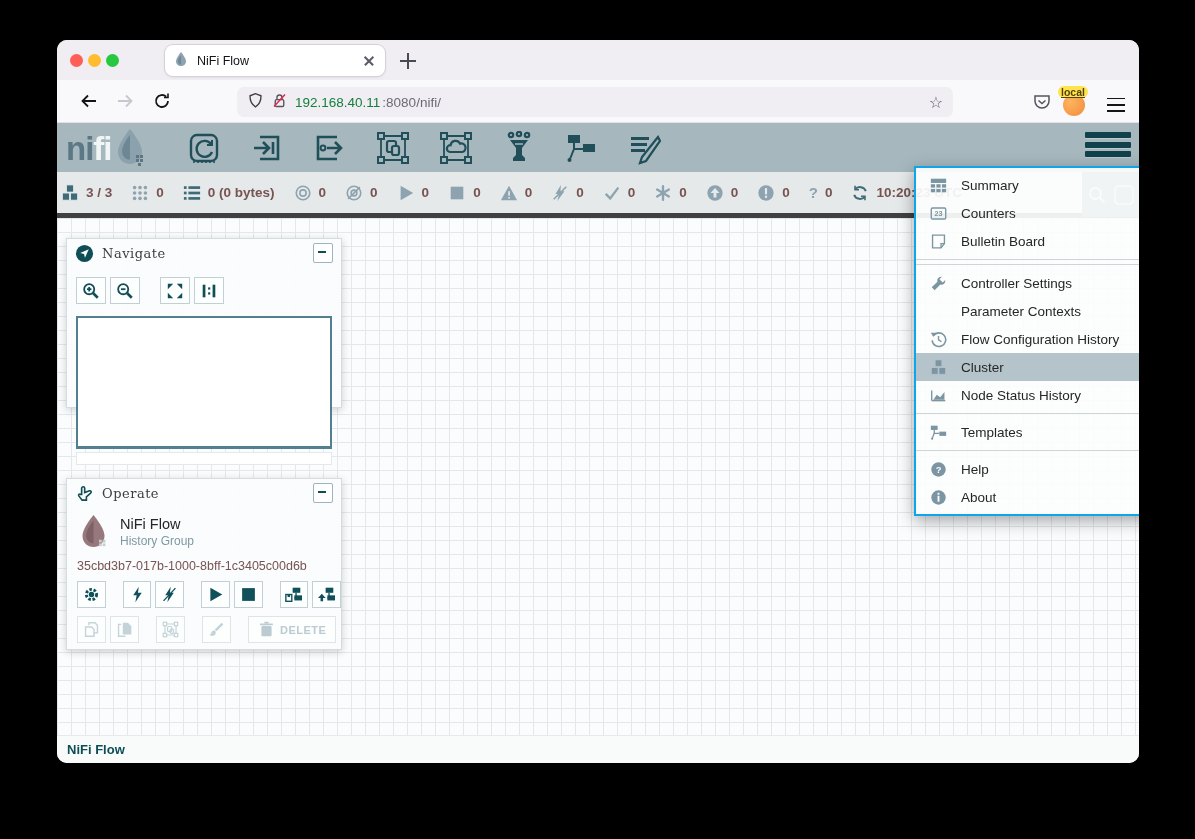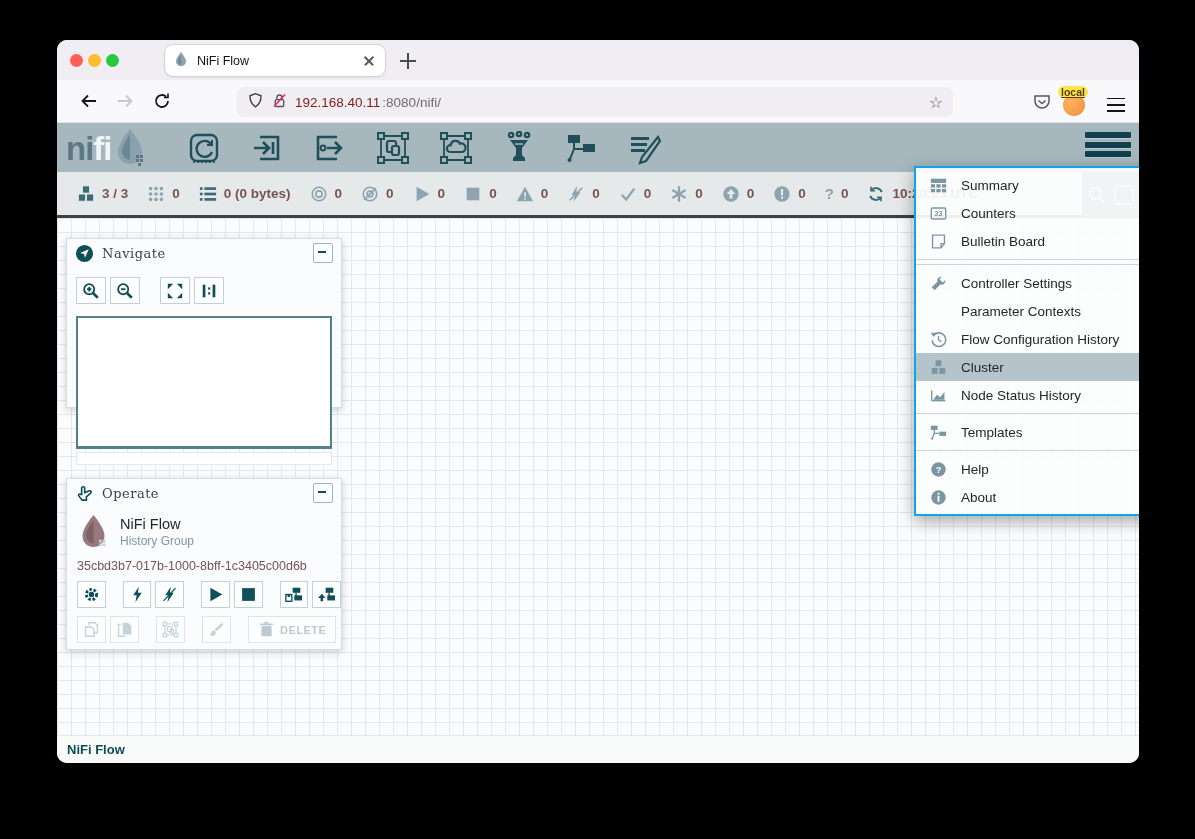--- a/index.html
+++ b/index.html
@@ -19,43 +19,43 @@
   .tab-close:before,.tab-close:after{content:"";position:absolute;left:2px;top:7px;width:12px;height:1.6px;background:#5b5b66;}
   .tab-close:before{transform:rotate(45deg);}.tab-close:after{transform:rotate(-45deg);}
   .newtab{position:absolute;left:340px;top:10px;width:22px;height:22px;}
   .newtab:before{content:"";position:absolute;left:3px;top:10px;width:16px;height:1.8px;background:#4a4a52;}
   .newtab:after{content:"";position:absolute;left:10px;top:3px;width:1.8px;height:16px;background:#4a4a52;}
   .navbar{position:absolute;left:0;top:40px;width:100%;height:43px;background:#f9f8fa;border-bottom:1px solid #e3e1e6;box-sizing:border-box;}
   .nav-ic{position:absolute;top:11px;width:20px;height:20px;color:#15141a;}
   .nav-ic svg{width:100%;height:100%;}
   .urlfield{position:absolute;left:180px;top:7px;width:716px;height:30px;background:#f0eef3;border-radius:7px;
     display:flex;align-items:center;padding:0 10px;box-sizing:border-box;gap:7px;}
-  .url-text{font-size:13.5px;color:#7f1d1d;}
+  .url-text{font-size:13.5px;color:#15803d;}
   .url-dim{color:#6b6b74;}
   .url-star{margin-left:auto;font-size:16px;color:#5b5b66;}
   .badge-local{position:absolute;left:1001px;top:6px;background:#ffe44d;color:#55400a;font-size:10.5px;font-weight:700;
     padding:0 3px;border-radius:6px;text-decoration:underline;z-index:3;}
   .avatar{position:absolute;left:1006px;top:14px;width:22px;height:22px;border-radius:50%;
     background:radial-gradient(circle at 35% 35%,#ffb45e,#ef8c3c);z-index:2;}
   .hamb-ff{position:absolute;left:1050px;top:13px;width:18px;height:16px;}
   .hamb-ff span{display:block;height:1.8px;background:#15141a;margin:4.5px 0;}
   
   .nf-header{position:absolute;left:0;top:83px;width:100%;height:49px;background:#a6b7be;}
   .logo{position:absolute;left:9px;top:4px;display:flex;align-items:center;}
   .logo-txt{font-size:33px;font-weight:800;letter-spacing:-1px;line-height:40px;}
   .logo-ni{color:#5c7884;}
   .logo-fi{color:#f2f5f6;}
   .comp-toolbar{position:absolute;left:128px;top:6px;display:flex;gap:25px;align-items:center;height:38px;}
   .comp{width:38px;height:38px;color:#204f59;cursor:grab;display:flex;align-items:center;justify-content:center;}
   .comp svg{width:34px;height:34px;}
   .hamb-nf{position:absolute;left:1028px;top:9px;width:46px;height:32px;cursor:pointer;}
   .hamb-nf span{display:block;height:6px;border-radius:1px;background:#11414c;margin:0 0 3.5px 0;box-shadow:0 1px 0 rgba(255,255,255,.25);}
   
-  .statusbar{position:absolute;left:0;top:132px;width:100%;height:46px;background:#e6e9ea;border-bottom:3px solid #404040;
-    box-sizing:border-box;display:flex;align-items:center;padding-left:20px;gap:19px;font-size:13.5px;}
+  .statusbar{position:absolute;left:0;top:132px;width:100%;height:46px;background:#e6e9ea;border-bottom:5px solid #404040;
+    box-sizing:border-box;display:flex;align-items:center;padding-left:4px;gap:19px;font-size:13.5px;}
   .st{display:flex;align-items:center;gap:7px;}
   .st .ic{color:#8da3af;display:flex;}
   .st .ic svg{width:18px;height:18px;}
   .st .val{color:#775351;font-weight:700;white-space:nowrap;}
   .st .ic.dark{color:#3f6b78;}
   .st-right-solid{position:absolute;right:0;top:0;width:57px;height:45px;background:#647a87;display:flex;align-items:center;gap:6px;padding-left:5px;box-sizing:border-box;}
   .st-right-solid svg{color:#dde4e7;}
   
   .canvas{position:absolute;left:0;top:178px;width:100%;height:517px;background:#fbfcfd;
     background-image:linear-gradient(#e4e8ea 1px,transparent 1px),linear-gradient(90deg,#e4e8ea 1px,transparent 1px);

